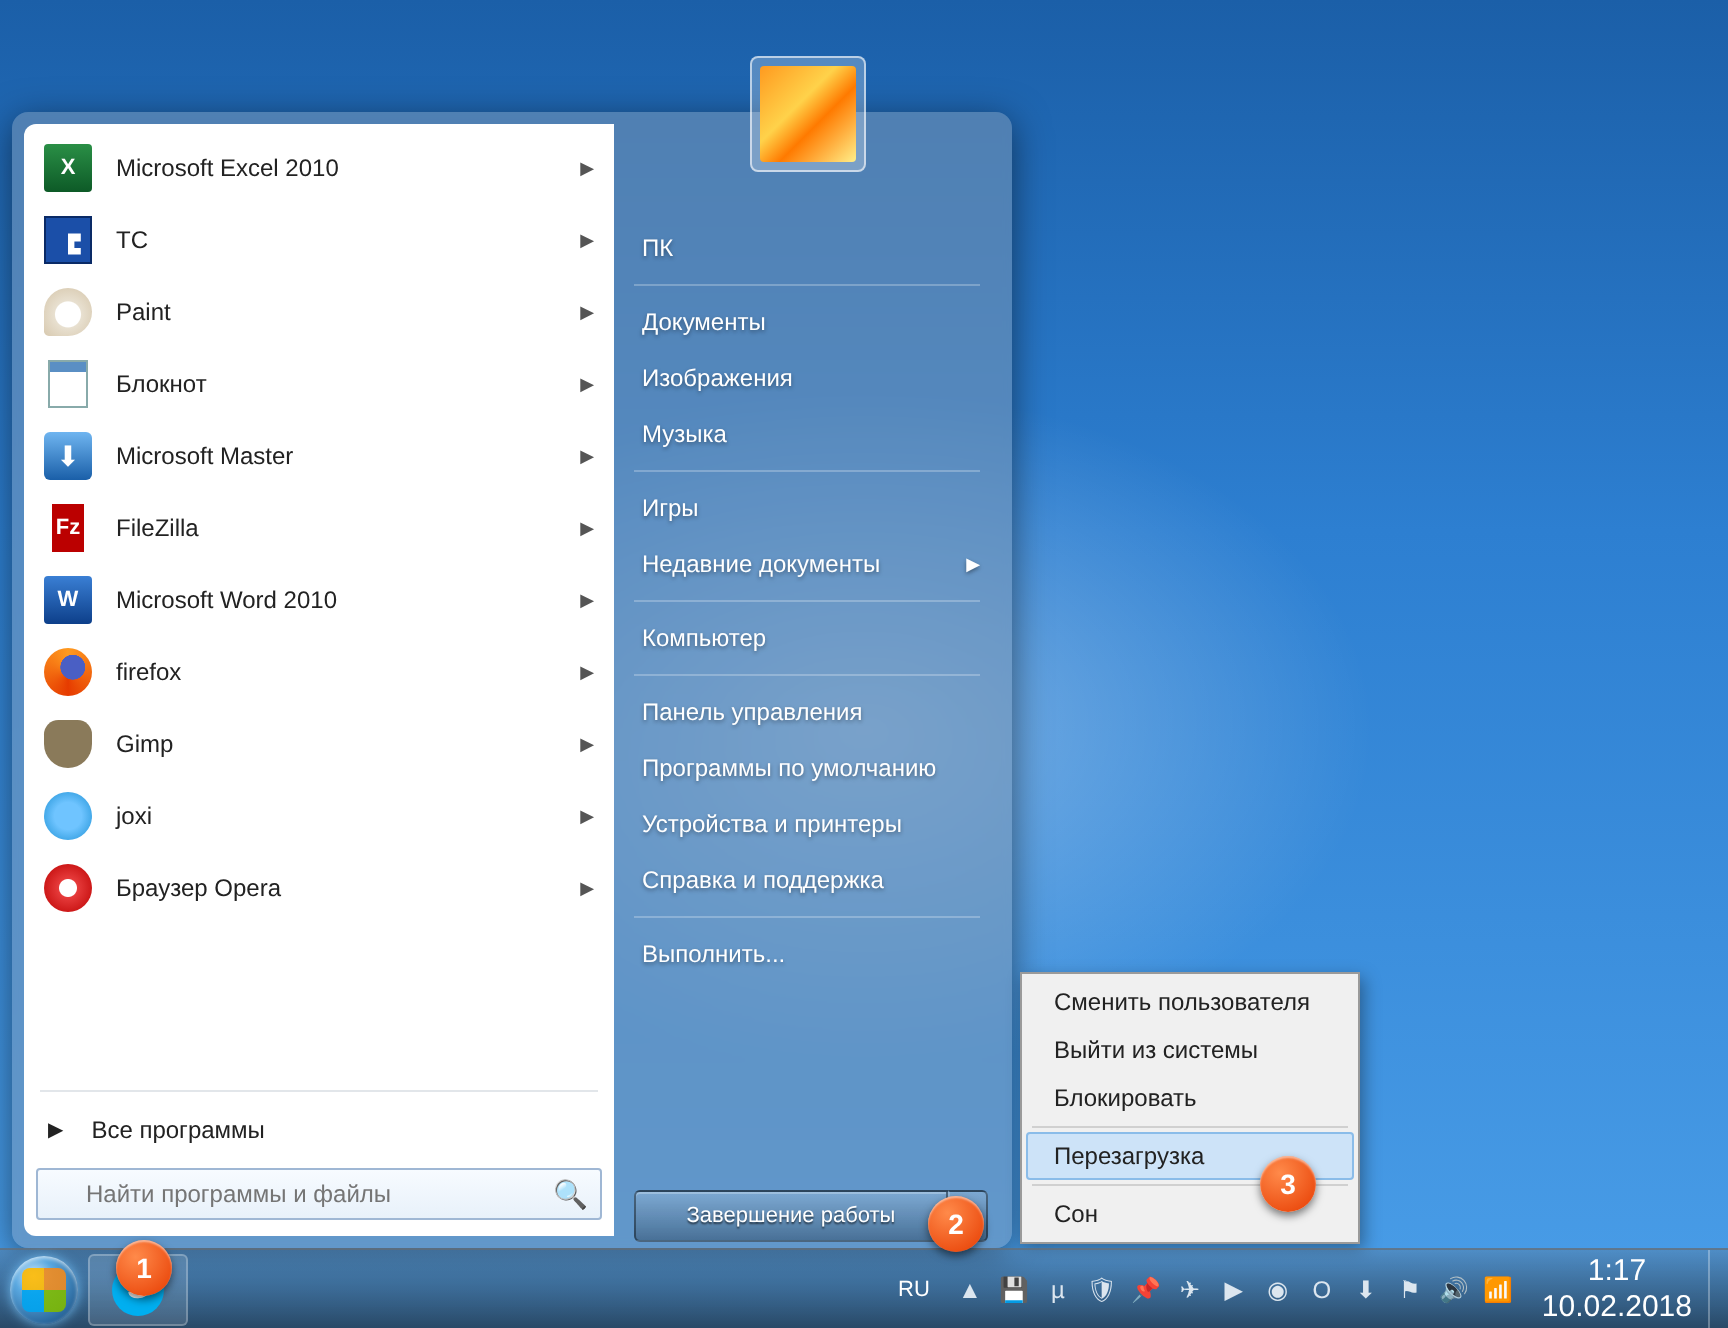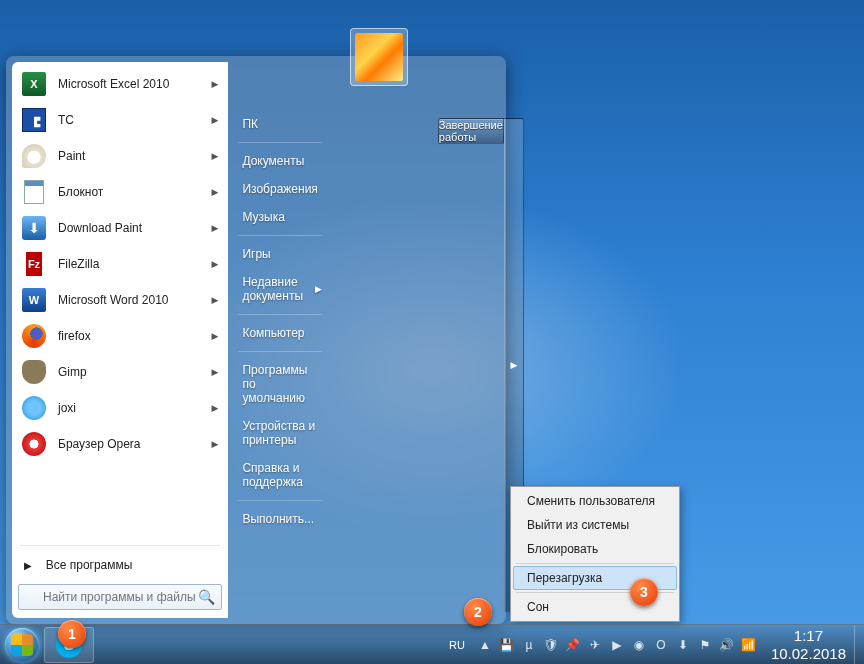--- a/index.html
+++ b/index.html
@@ -15,21 +15,21 @@
 .prog-item .pi-icon { width: 28px; height: 28px; margin-right: 10px; display: flex; align-items: center; justify-content: center; }
 .prog-item .arrow { position: absolute; right: 8px; font-size: 9px; color: #555; }
 .divider { height: 1px; background: #e2e6ea; margin: 4px 6px; }
 .all-programs { display: flex; align-items: center; height: 30px; padding: 0 10px; font-size: 12px; color: #222; cursor: pointer; }
 .all-programs .tri { margin-right: 14px; font-size: 10px; }
 .search-wrap { padding: 4px 4px 6px 4px; }
 .search-box { display: flex; align-items: center; height: 26px; border: 1px solid #9fb7d4; border-radius: 2px; background: linear-gradient(#f7fbff,#e8f1fa); padding: 0 6px; }
 .search-box input { flex: 1; border: none; background: transparent; font-size: 12px; color: #666; outline: none; padding-left: 18px; }
 .search-box .mag { color: #3a6ea8; font-size: 14px; }
 
-.sm-right { flex: 1; display: flex; flex-direction: row; padding: 48px 0 6px 0; border-radius: 0 6px 6px 0; position: relative; gap: 48px; }
+.sm-right { flex: 1; display: flex; flex-direction: column; padding: 48px 0 6px 0; border-radius: 0 6px 6px 0; position: relative; gap: 48px; }
 .user-pic { position: absolute; top: -34px; left: 50%; transform: translateX(-50%); width: 58px; height: 58px; border: 1px solid rgba(255,255,255,0.6); border-radius: 4px; padding: 4px; background: rgba(255,255,255,0.25); }
 .user-pic-inner { width: 100%; height: 100%; background: linear-gradient(135deg,#ff9a1f 0%, #ffd24a 40%, #ff7a00 60%, #ffef8a 100%); border-radius: 2px; }
 .r-link { color: #fff; font-size: 12px; padding: 7px 14px 7px 14px; cursor: pointer; display: flex; align-items: center; position: relative; text-shadow: 0 1px 2px rgba(0,0,0,0.4); }
 .r-link .arrow { position: absolute; right: 10px; font-size: 9px; }
 .r-sep { height: 1px; background: rgba(255,255,255,0.25); margin: 4px 10px; }
 .r-spacer { flex: 1; }
 
 .shutdown-row { display: flex; align-items: stretch; padding: 0 6px 0 10px; margin-top: 8px; }
 .shutdown-btn { flex: 1; height: 26px; display: flex; align-items: center; justify-content: center; font-size: 11px; color: #fff; background: linear-gradient(180deg, rgba(255,255,255,0.18), rgba(0,0,0,0.25)); border: 1px solid rgba(0,0,0,0.4); border-radius: 3px 0 0 3px; cursor: pointer; text-shadow: 0 1px 1px rgba(0,0,0,0.6); box-shadow: inset 0 1px 0 rgba(255,255,255,0.25); }
 .shutdown-arrow { width: 20px; display: flex; align-items: center; justify-content: center; color: #fff; font-size: 9px; background: linear-gradient(180deg, rgba(255,255,255,0.18), rgba(0,0,0,0.25)); border: 1px solid rgba(0,0,0,0.4); border-left: 1px solid rgba(255,255,255,0.2); border-radius: 0 3px 3px 0; cursor: pointer; }
@@ -102,21 +102,21 @@
           <span class="pi-icon">
             <div class="icon-notepad"></div>
           </span>
   <span>Блокнот</span>
   <span class="arrow">▶</span>
         </div>
         <div class="prog-item">
           <span class="pi-icon">
             <div class="icon-dm">⬇</div>
           </span>
-  <span>Download Paint</span>
+  <span>Microsoft Master</span>
   <span class="arrow">▶</span>
         </div>
         <div class="prog-item">
           <span class="pi-icon">
             <div class="icon-fz">Fz</div>
           </span>
   <span>FileZilla</span>
   <span class="arrow">▶</span>
         </div>
         <div class="prog-item">
@@ -191,20 +191,23 @@
         </div>
         <div class="r-link">
           <span>Недавние документы</span>
           <span class="arrow">▶</span>
         </div>
         <div class="r-sep"></div>
         <div class="r-link">
           <span>Компьютер</span>
         </div>
         <div class="r-sep"></div>
+        <div class="r-link">
+          <span>Панель управления</span>
+        </div>
         <div class="r-link">
           <span>Программы по умолчанию</span>
         </div>
         <div class="r-link">
           <span>Устройства и принтеры</span>
         </div>
         <div class="r-link">
           <span>Справка и поддержка</span>
         </div>
         <div class="r-sep"></div>

